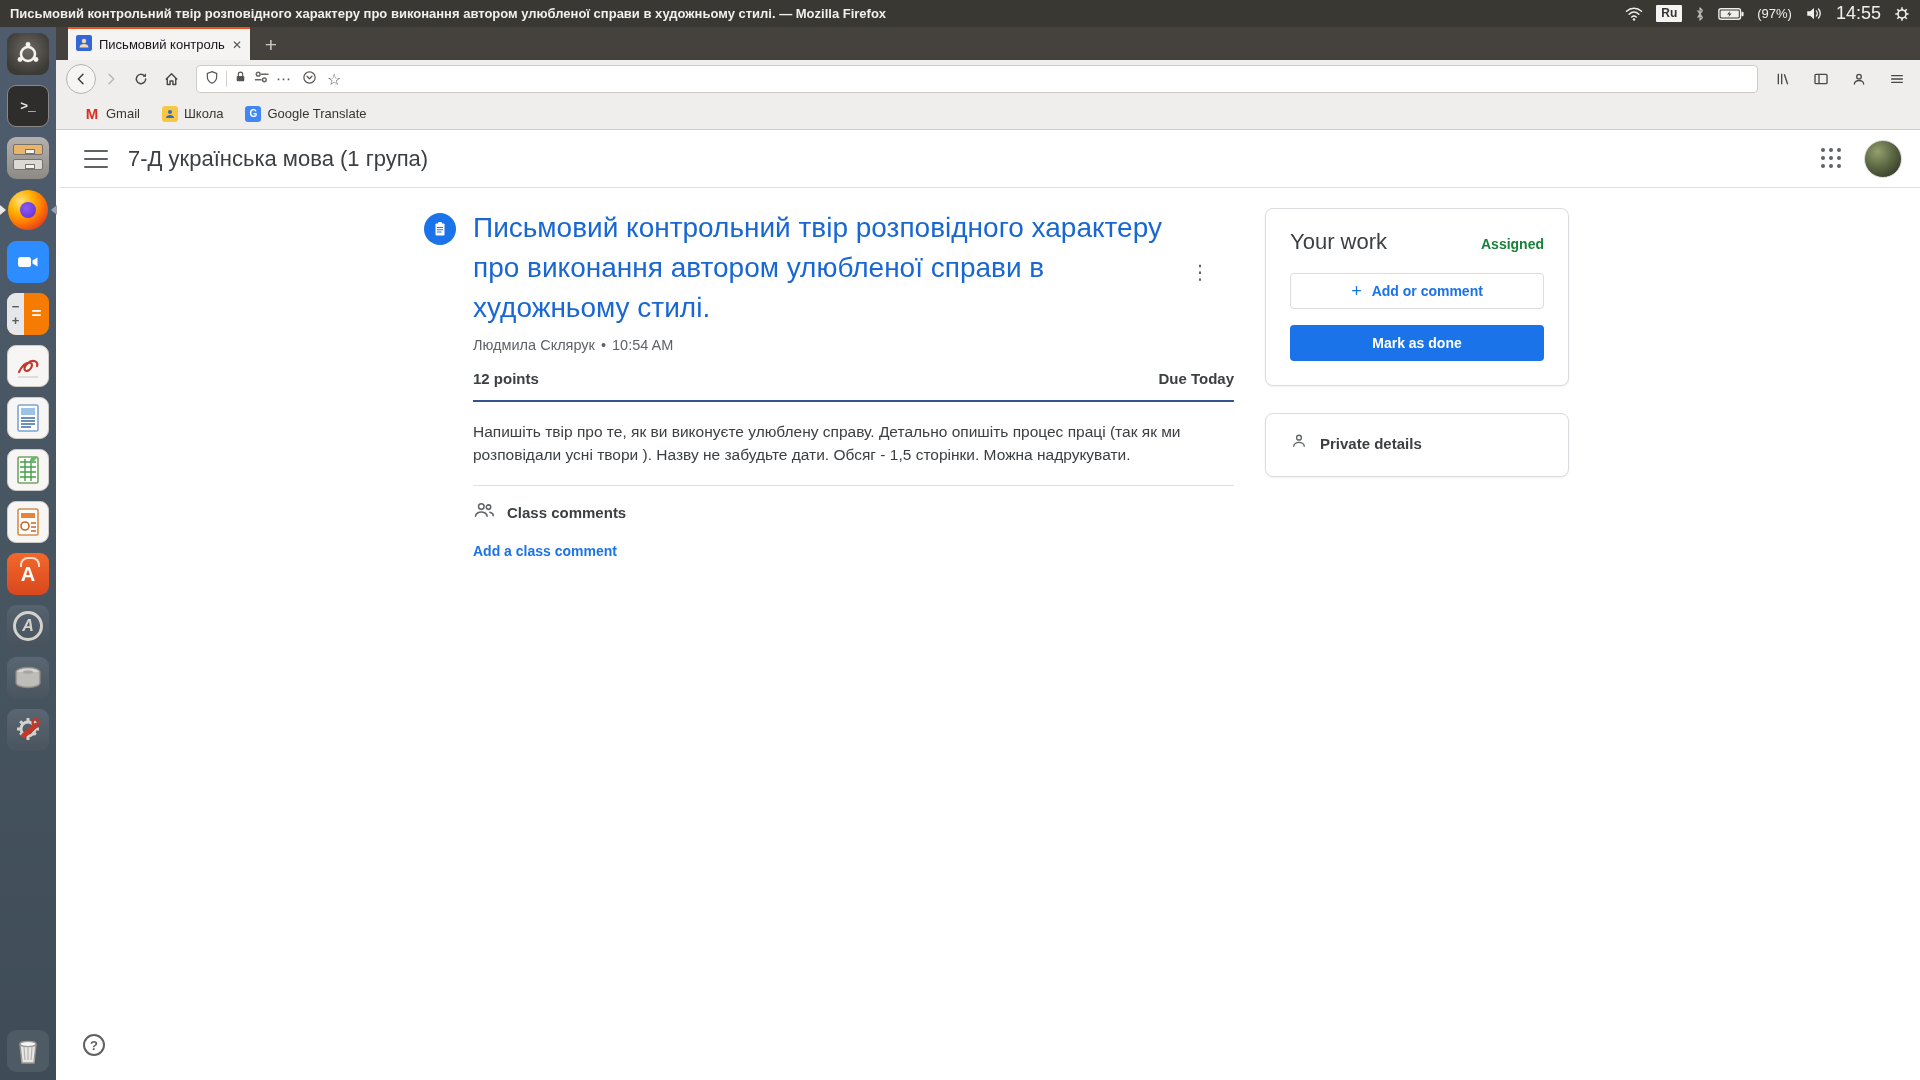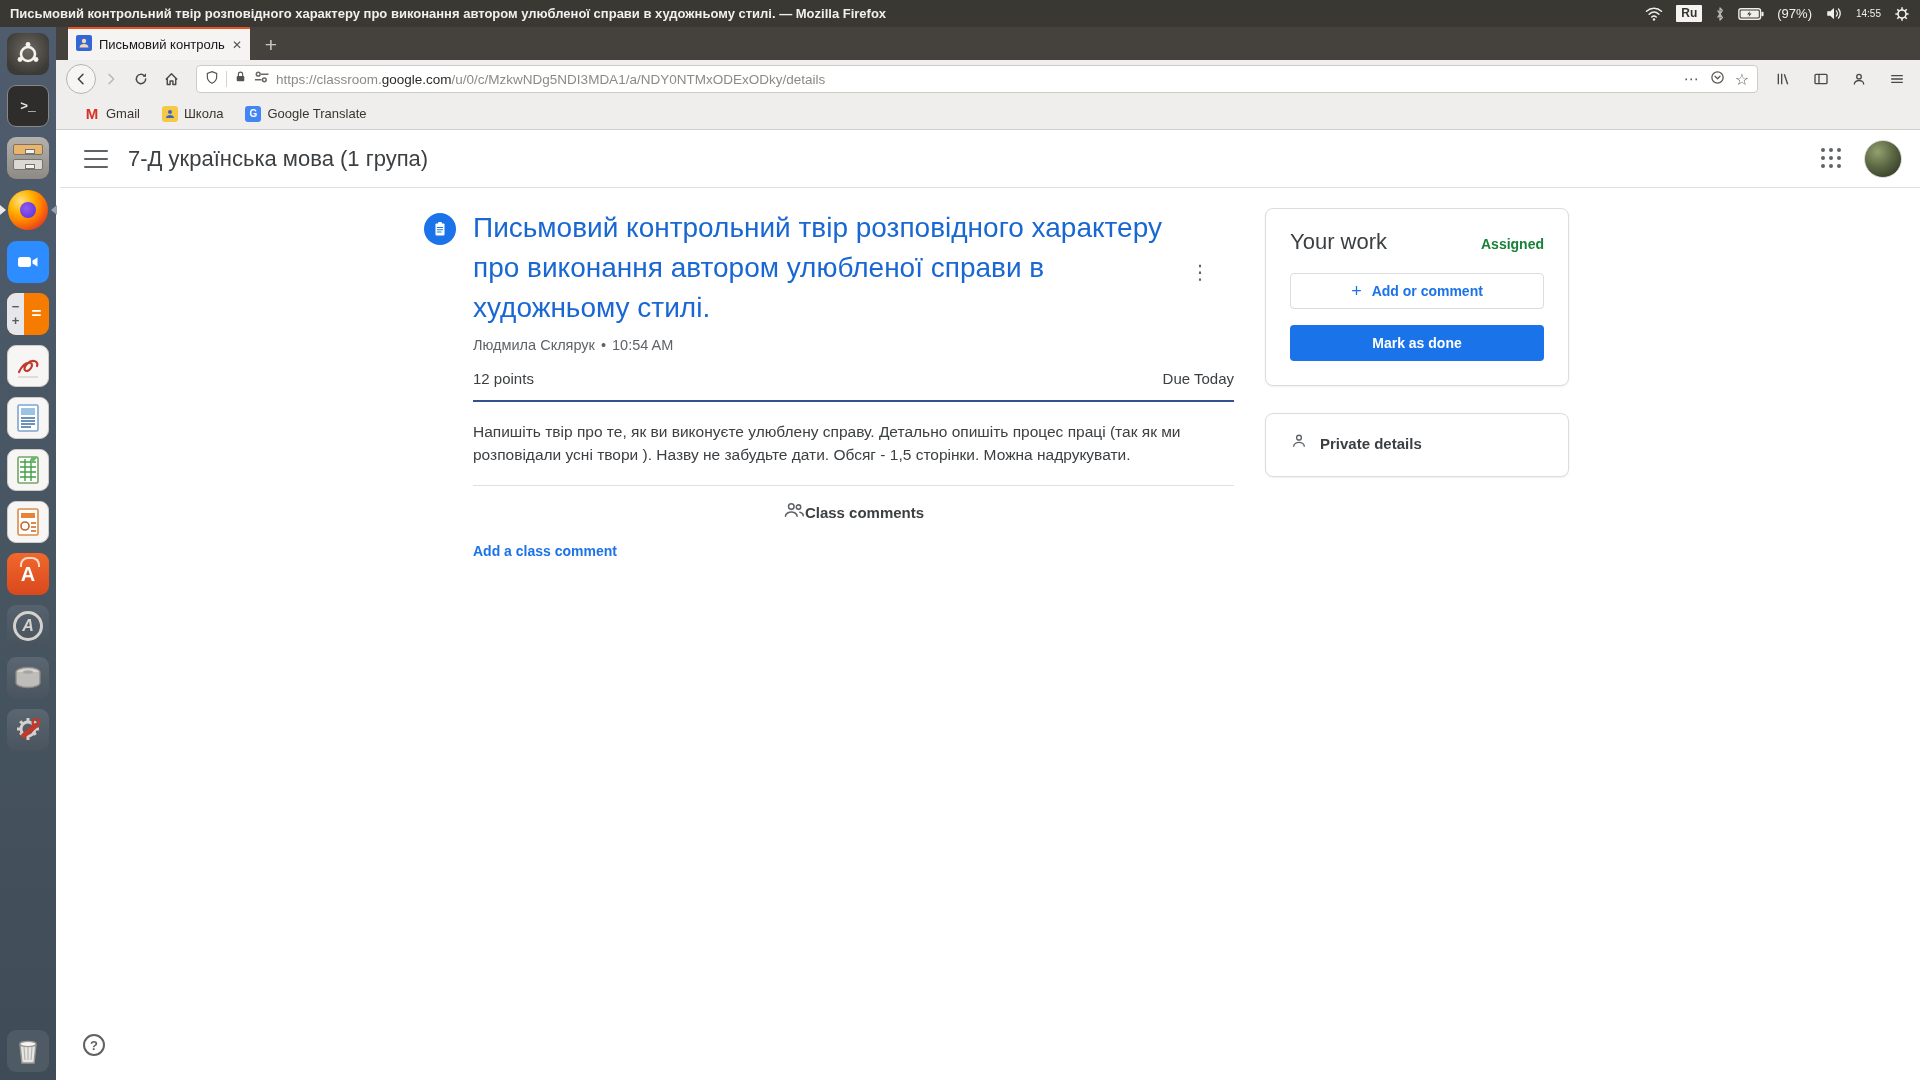--- a/index.html
+++ b/index.html
@@ -7,21 +7,21 @@
   body { font-family:"Liberation Sans", sans-serif; background:#ffffff; position:relative; }
 
   
   .topbar { position:absolute; left:0; top:0; width:1920px; height:27px; background:#3a3833;
             display:flex; align-items:center; color:#f2f0ee; font-size:13px; z-index:50; }
   .topbar .wtitle { margin-left:10px; font-weight:bold; white-space:nowrap; overflow:hidden; }
   .tray { margin-left:auto; display:flex; align-items:center; gap:13px; margin-right:10px; }
   .tray svg { display:block; }
   .ru-badge { background:#f5f4f2; color:#35332e; font-weight:bold; font-size:12px;
               padding:1px 5px; border-radius:1px; line-height:15px; }
-  .tray .ttime { font-size:10px; }
+  .tray .ttime { font-size:18px; }
 
   
   .dock { position:absolute; left:0; top:27px; width:56px; height:1053px;
           background:linear-gradient(180deg,#4e5c6e 0%,#46545f 60%,#3f4c57 100%);
           display:flex; flex-direction:column; align-items:center; padding-top:6px; gap:10px; z-index:40; }
   .tile { width:42px; height:42px; border-radius:9px; position:relative; flex:0 0 auto;
           display:flex; align-items:center; justify-content:center; }
   .t-ubuntu { background:radial-gradient(circle at 50% 40%, #6e6a63, #3c3a35 75%); }
   .t-term { background:#2f2d2b; border:1px solid #8a8884; }
   .term-glyph { color:#e8e6e2; font-family:"Liberation Mono",monospace; font-size:13px; font-weight:bold; }
@@ -103,25 +103,25 @@
             border:1px solid #d7d7d7; }
 
   .main-col { position:absolute; left:364px; top:78px; width:812px; }
   .assign-badge { position:absolute; left:0; top:5px; width:32px; height:32px; border-radius:50%; background:#1a73e8;
                   display:flex; align-items:center; justify-content:center; }
   .col-body { margin-left:49px; width:761px; position:relative; }
   .assign-title { color:#1967d2; font-size:28px; line-height:40px; font-weight:normal; max-width:700px; }
   .kebab { position:absolute; right:22px; top:52px; color:#5f6368; font-size:20px; width:24px; text-align:center; }
   .byline { margin-top:9px; font-size:14.5px; color:#5f6368; display:flex; gap:6px; }
   .meta-row { margin-top:17px; display:flex; justify-content:space-between; font-size:15px; color:#3c4043; }
-  .meta-row .pts, .meta-row .due { font-weight:normal; }
+  .meta-row .pts, .meta-row .due { font-weight:bold; }
   .blue-divider { margin-top:13px; height:2px; background:#35518f; }
   .descr { margin-top:18px; font-size:15.5px; line-height:23px; color:#3c4043; }
   .gray-divider { margin-top:19px; height:1px; background:#e0e0e0; }
-  .cc-row { margin-top:15px; display:flex; align-items:center; gap:0;justify-content:center; }
+  .cc-row { margin-top:15px; display:flex; align-items:center; gap:12px; }
   .cc-label { font-size:15px; font-weight:bold; color:#3c4043; }
   .add-cc { display:inline-block; margin-top:20px; font-size:14px; font-weight:bold; color:#1a73e8; cursor:pointer; }
 
   .aside { position:absolute; left:1205px; top:78px; width:304px; }
   .card { background:#fff; border:1px solid #dadce0; border-radius:8px; box-shadow:0 1px 2px rgba(60,64,67,0.08); }
   .card.work { padding:20px 24px 24px; }
   .work-head { display:flex; align-items:baseline; justify-content:space-between; }
   .work-title { font-size:22px; color:#3c4043; }
   .assigned { font-size:14px; font-weight:bold; color:#188038; }
   .btn-outline { margin-top:18px; width:100%; height:36px; border:1px solid #dadce0; border-radius:4px; background:#fff;
@@ -337,21 +337,20 @@
     </span>
     <span>
       <svg width="15" height="14" viewBox="0 0 16 14">
           <g stroke="#6a6864" stroke-width="1.6" fill="none">
             <circle cx="4.5" cy="4" r="2"></circle>
             <path d="M7.5 4h8M1 10h7"></path>
             <circle cx="11" cy="10" r="2"></circle>
           </g>
         </svg>
     </span>
-    <span class="urltext"><span class="dim">https://classroom.</span><span class="dom">google.com</span><span class="dim">/u/0/c/MzkwNDg5NDI3MDA1/a/NDY0NTMxODExODky/details</span></span>
     <span class="url-actions">
       <span class="dots-glyph">⋯</span>
       <span>
         <svg width="15" height="15" viewBox="0 0 24 24">
             <circle cx="12" cy="12" r="9" fill="none" stroke="#5a5854" stroke-width="2"></circle>
             <path d="M8 10l4 4 4-4" fill="none" stroke="#5a5854" stroke-width="2" stroke-linecap="round" stroke-linejoin="round"></path>
           </svg>
       </span>
       <span class="star-glyph">☆</span>
     </span>

